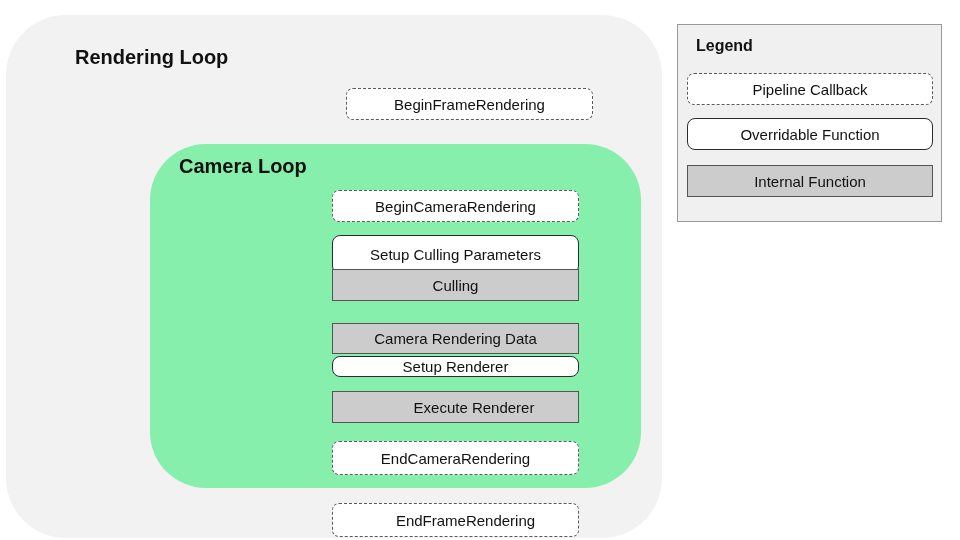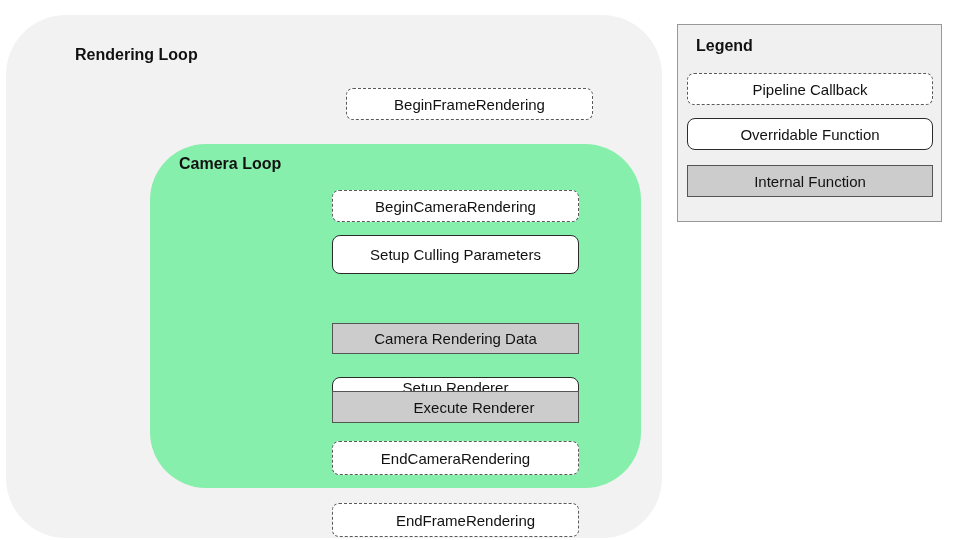--- a/index.html
+++ b/index.html
@@ -26,21 +26,21 @@
   }
   .camera-loop {
     position: absolute;
     left: 144px; top: 129px;
     width: 491px; height: 344px;
     background: #86efac;
     border-radius: 56px;
   }
   .loop-title {
     position: absolute;
-    font-size: 16px;
+    font-size: 20px;
     font-weight: bold;
     white-space: nowrap;
   }
   .outer-loop > .loop-title { left: 69px; top: 31px; }
   .camera-loop > .loop-title { left: 29px; top: 11px; }
 
   
   .node {
     position: absolute;
     width: 247px;
@@ -70,21 +70,21 @@
   }
 
   
   .pos-begin-frame   { left: 340px; top: 73px;  }
   .pos-end-frame     { left: 326px; top: 488px; height: 34px; padding-left: 20px; }
   
   .pos-begin-camera  { left: 182px; top: 46px;  }
   .pos-setup-culling { left: 182px; top: 91px;  height: 39px; }
   .pos-culling       { left: 182px; top: 125px; height: 32px; }
   .pos-build-data    { left: 182px; top: 179px; height: 31px; }
-  .pos-setup-rend    { left: 182px; top: 212px; height: 21px; margin-top: 21px; }
+  .pos-setup-rend    { left: 182px; top: 212px; height: 21px; }
   .pos-exec-rend     { left: 182px; top: 247px; height: 32px; padding-left: 37px; }
   .pos-end-camera    { left: 182px; top: 297px; height: 34px; }
 
   
   .legend {
     position: absolute;
     left: 677px; top: 24px;
     width: 265px; height: 198px;
     box-sizing: border-box;
     background: #f0f0f0;
@@ -111,20 +111,21 @@
 
     <div class="node t-callback pos-begin-frame">BeginFrameRendering</div>
 
     <div class="camera-loop">
       <div class="loop-title">Camera Loop</div>
 
       <div class="node t-callback pos-begin-camera">BeginCameraRendering</div>
 
       <div class="node t-overridable pos-setup-culling">Setup Culling Parameters</div>
 
+      <div class="node t-internal pos-culling">Culling</div>
 
       <div class="node t-internal pos-build-data">Camera Rendering Data</div>
 
       <div class="node t-overridable pos-setup-rend">Setup Renderer</div>
 
       <div class="node t-internal pos-exec-rend">Execute Renderer</div>
 
       <div class="node t-callback pos-end-camera">EndCameraRendering</div>
     </div>
 

